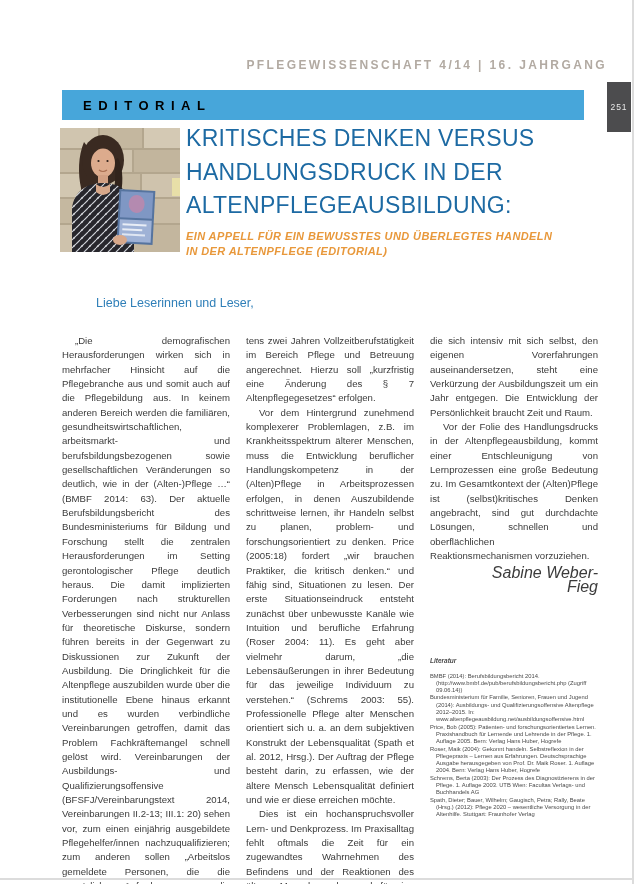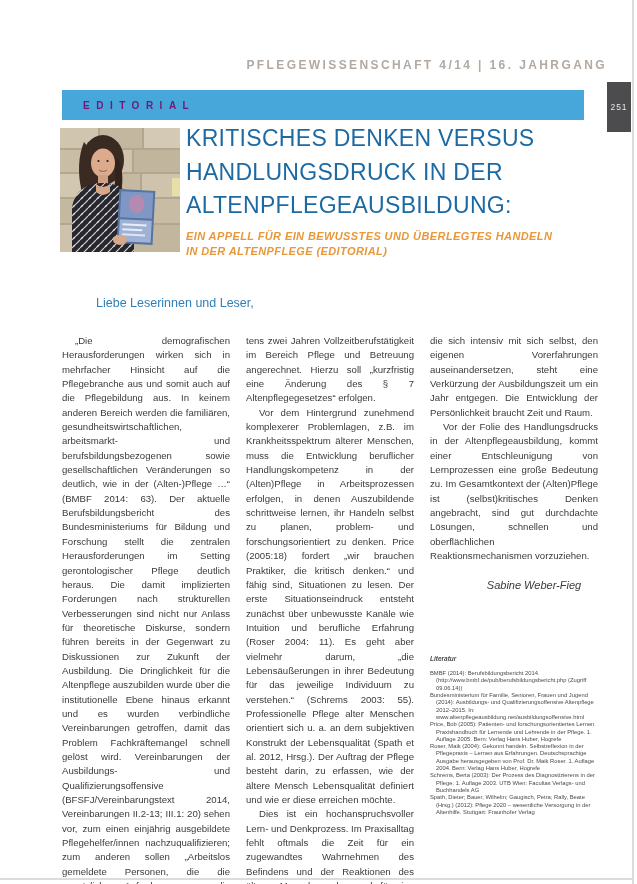--- a/index.html
+++ b/index.html
@@ -16,21 +16,21 @@
     position:absolute;top:58px;right:30px;
     font-size:12px;font-weight:600;letter-spacing:2.4px;
     color:#b2aaa2;white-space:nowrap;
   }
   .section-bar{
     position:absolute;left:62px;top:90px;width:522px;height:30px;
     background:#47a6da;box-sizing:border-box;
     display:flex;align-items:center;padding-left:21px;
   }
   .section-bar span{
-    color:#701a75;font-size:10px;font-weight:bold;letter-spacing:6.5px;
+    color:#000000;font-size:13px;font-weight:bold;letter-spacing:6.5px;
   }
   .page-num-box{
     position:absolute;top:82px;right:6px;width:24px;height:50px;
     background:#4c4c4e;display:flex;align-items:center;justify-content:center;
   }
   .page-num-box span{color:#e8e8e8;font-size:8.5px;letter-spacing:1px;}
 
   .photo{
     position:absolute;left:60px;top:128px;width:120px;height:124px;overflow:hidden;
   }
@@ -57,22 +57,22 @@
   }
   .col{
     width:168px;flex:0 0 168px;
     font-size:9.6px;line-height:14.35px;color:#3b3b3b;
     text-align:justify;hyphens:auto;
   }
   .col p{margin:0;}
   .col p.ind{text-indent:13px;}
 
   .signature{
-    margin-top:14px;padding-left:40px;
-    font-style:italic;font-size:11px;color:#3b3b3b;text-align:center;
+    margin-top:2px;padding-left:40px;
+    font-style:italic;font-size:16px;color:#3b3b3b;text-align:right;
   }
   .literature{margin-top:60px;text-align:left;}
   .lit-heading{
     font-size:6.5px;font-style:italic;font-weight:bold;color:#4a4a4a;margin-bottom:4px;
   }
   .lit-entry{
     font-size:5.8px;line-height:7.3px;color:#4a4a4a;
     padding-left:6px;text-indent:-6px;margin:0 0 1px 0;text-align:left;hyphens:auto;
   }
 </style>

